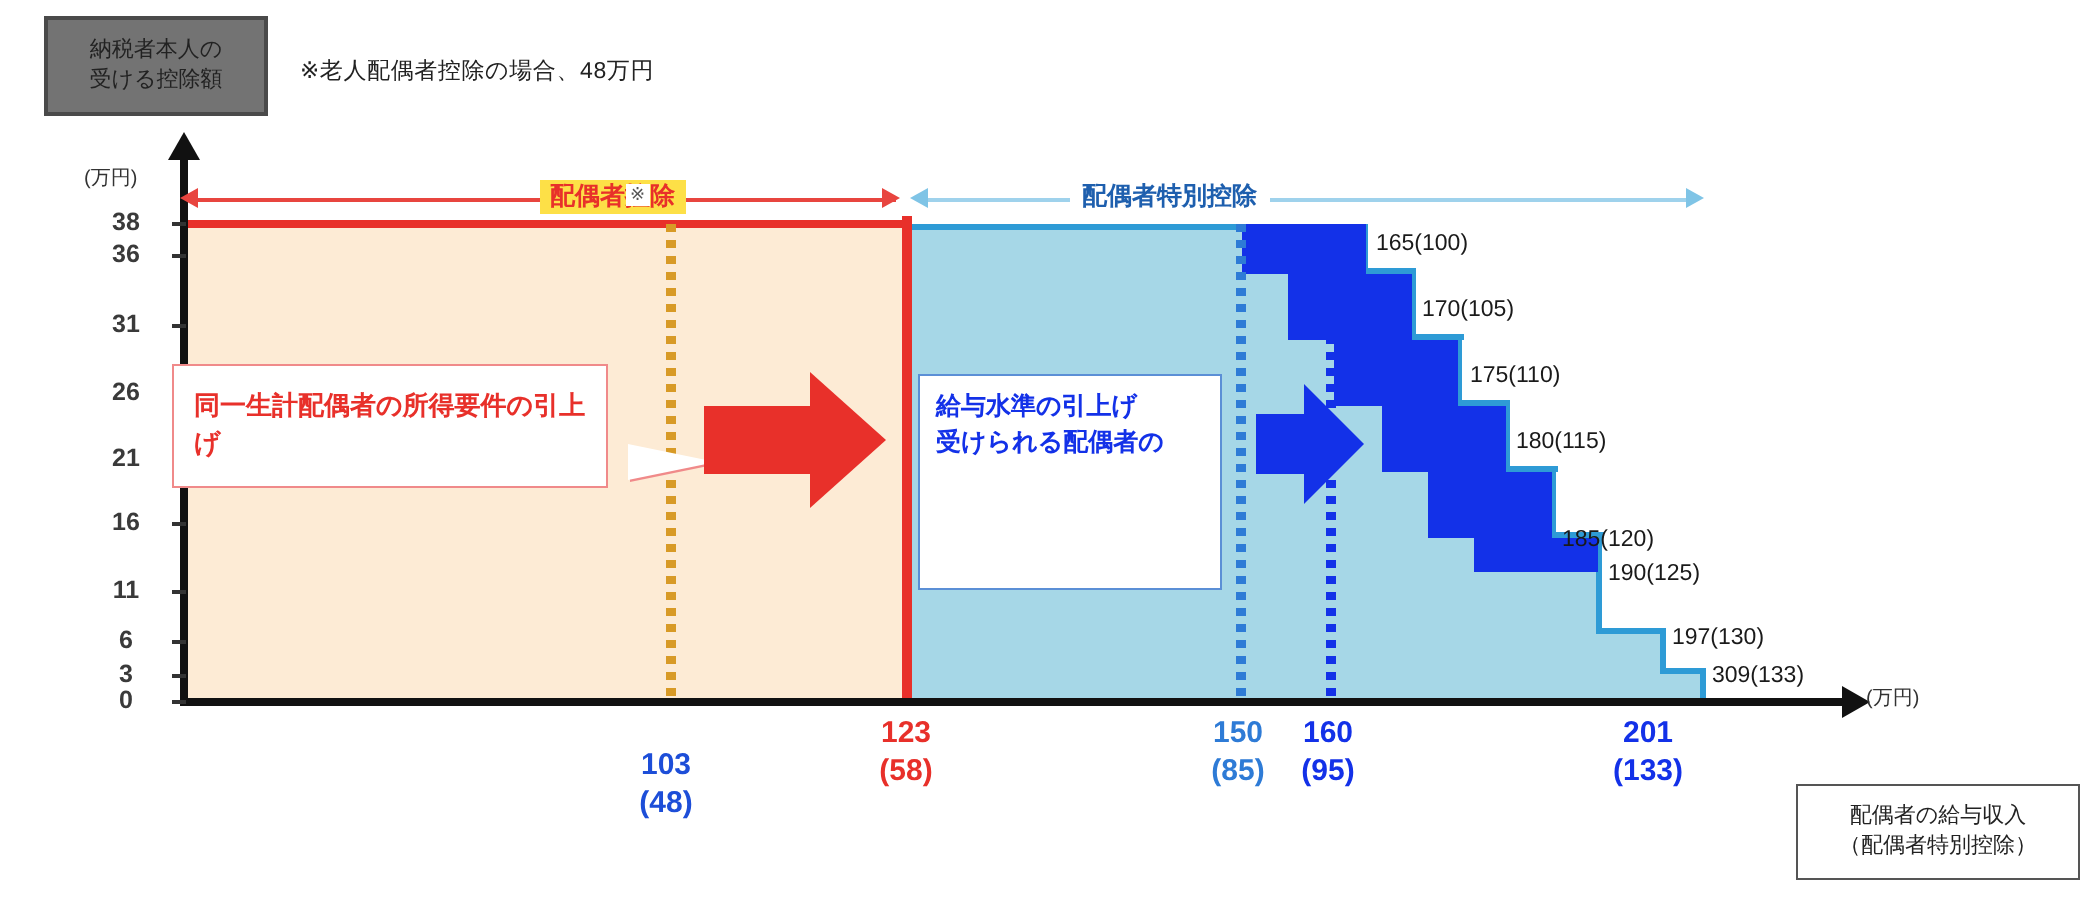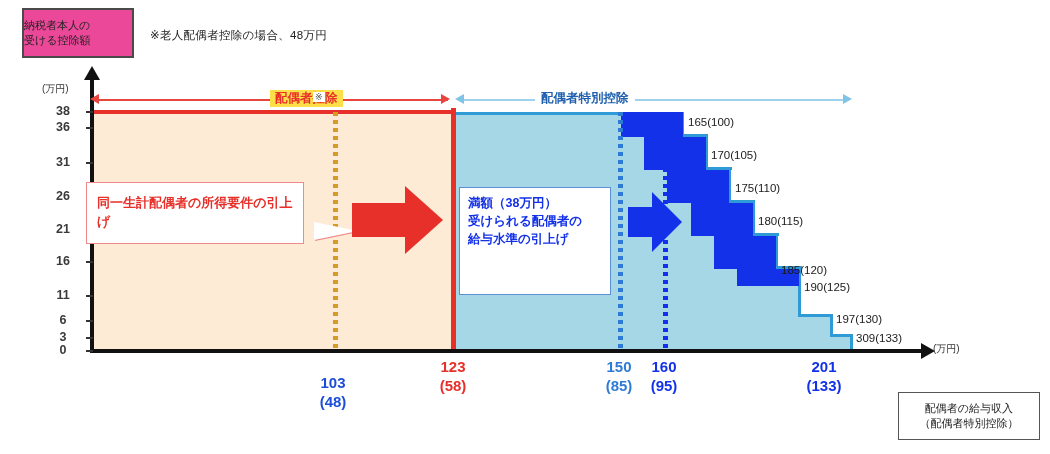--- a/index.html
+++ b/index.html
@@ -2,21 +2,21 @@
 <html><head>
 <meta charset="utf-8">
 <style>
   html,body{margin:0;padding:0;background:#fff;}
   body{width:1050px;height:454px;position:relative;overflow:hidden;
        font-family:"Liberation Sans","DejaVu Sans",sans-serif;}
   .abs{position:absolute;}
 
   
   #title-box{left:22px;top:8px;width:108px;height:46px;border:2px solid #4a4a4a;
-    background:#ec4899;display:flex;flex-direction:column;align-items:flex-start;
+    background:#737373;display:flex;flex-direction:column;align-items:center;
     justify-content:center;font-size:11px;color:#222;line-height:1.35;}
   #note-text{left:150px;top:28px;font-size:11.5px;color:#222;letter-spacing:.3px;}
 
   
   #y-axis{left:90px;top:78px;width:4px;height:275px;background:#111;}
   #y-axis-head{left:84px;top:66px;width:0;height:0;border-left:8px solid transparent;
     border-right:8px solid transparent;border-bottom:14px solid #111;}
   #x-axis{left:90px;top:349px;width:835px;height:4px;background:#111;}
   #x-axis-head{left:921px;top:343px;width:0;height:0;border-top:8px solid transparent;
     border-bottom:8px solid transparent;border-left:14px solid #111;}
@@ -201,23 +201,22 @@
 
 <div class="abs" id="callout-red-tail"></div>
 <div class="abs" id="callout-red">
   <span>同一生計配偶者の所得要件の引上げ</span>
 </div>
 
 <div class="abs" id="red-arrow-shaft"></div>
 <div class="abs" id="red-arrow-head"></div>
 
 <div class="abs" id="callout-blue">
-  <div>満額（38万円）</div>
+  <div>給与水準の引上げ</div>
   <div>受けられる配偶者の</div>
-  <div>給与水準の引上げ</div>
 </div>
 
 <div class="abs" id="blue-arrow-shaft"></div>
 <div class="abs" id="blue-arrow-head"></div>
 
 <div class="abs step-label" style="left:688px;top:116px;">165(100)</div>
 <div class="abs step-label" style="left:711px;top:149px;">170(105)</div>
 <div class="abs step-label" style="left:735px;top:182px;">175(110)</div>
 <div class="abs step-label" style="left:758px;top:215px;">180(115)</div>
 <div class="abs step-label" style="left:781px;top:264px;">185(120)</div>

